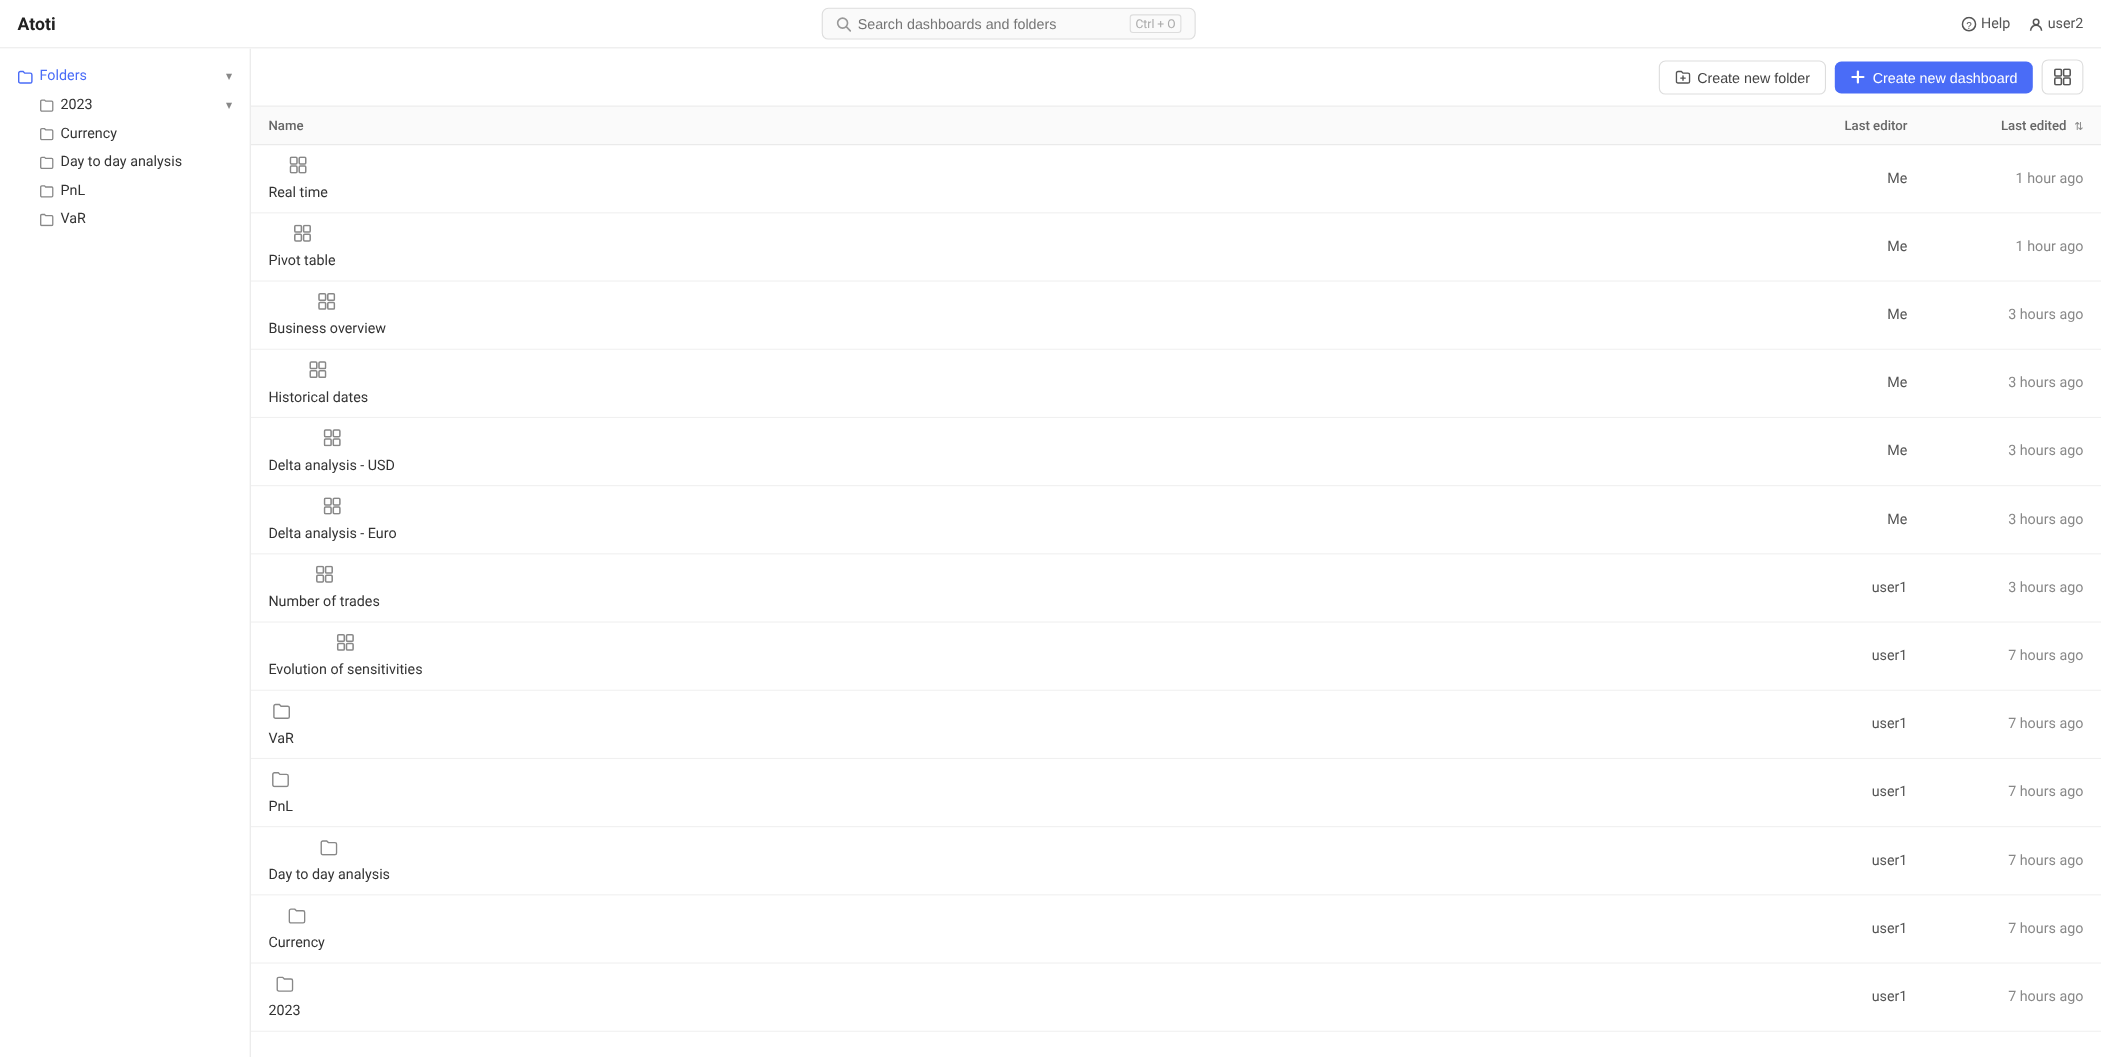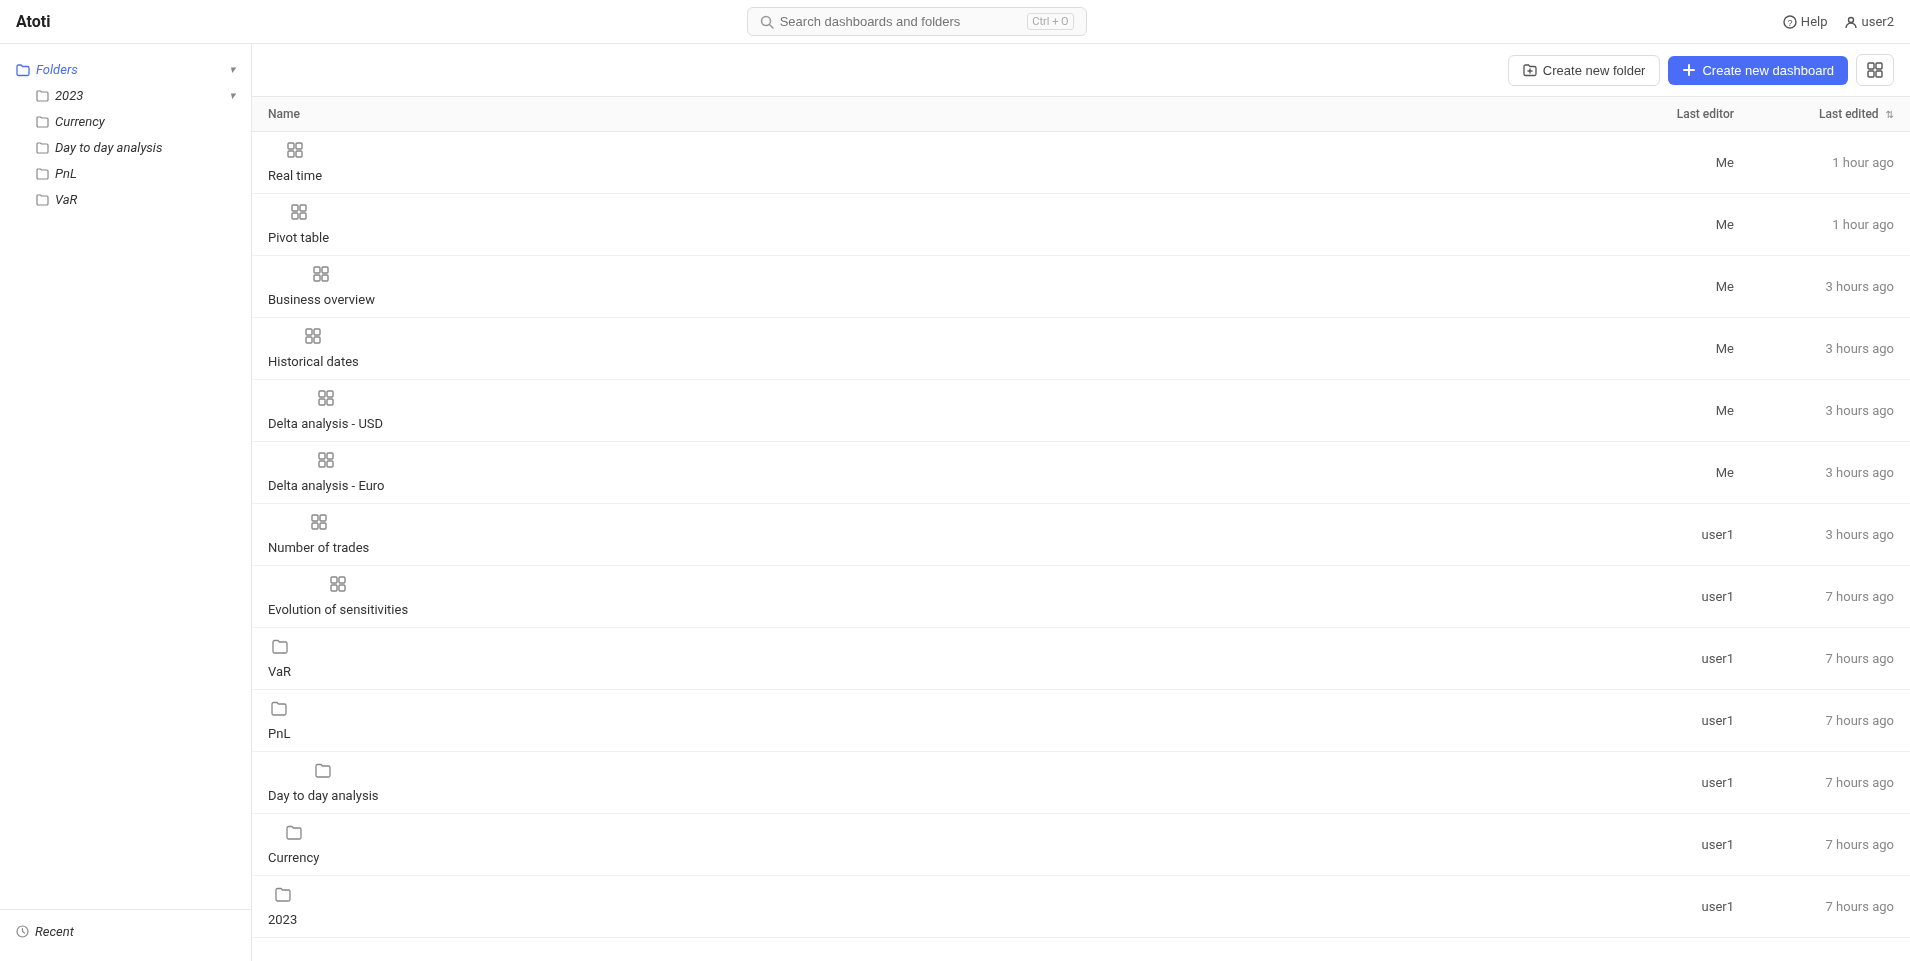--- a/index.html
+++ b/index.html
@@ -12,21 +12,21 @@
     .topbar-search input { border: none; background: transparent; outline: none; font-size: 13px; color: #a16207; flex: 1; }
     .topbar-search .shortcut { font-size: 11px; color: #aaa; border: 1px solid #ddd; border-radius: 3px; padding: 1px 4px; }
     .topbar-right { display: flex; align-items: center; gap: 16px; }
     .topbar-help { display: flex; align-items: center; gap: 4px; color: #555; font-size: 13px; cursor: pointer; }
     .topbar-user { display: flex; align-items: center; gap: 4px; color: #555; font-size: 13px; cursor: pointer; }
 
     
     .main-layout { display: flex; flex: 1; overflow: hidden; }
 
     
-    .sidebar { width: 252px; border-right: 1px solid #e8e8e8; background: #fff; display: flex; flex-direction: column; padding: 8px 0; overflow-y: auto; flex-shrink: 0; font-style: italic; }
+    .sidebar { width: 228px; border-right: 1px solid #e8e8e8; background: #fff; display: flex; flex-direction: column; padding: 8px 0; overflow-y: auto; flex-shrink: 0; }
     .sidebar-section { padding: 4px 0; }
     .sidebar-item { display: flex; align-items: center; gap: 6px; padding: 5px 12px; cursor: pointer; border-radius: 4px; margin: 1px 4px; color: #333; font-size: 13px; }
     .sidebar-item.active { color: #4a6cf7; }
     .sidebar-item .chevron { margin-left: auto; font-size: 11px; color: #888; }
     .sidebar-sub { padding-left: 8px; }
     .sidebar-sub .sidebar-item { padding-left: 24px; }
     .sidebar-bottom { margin-top: auto; padding: 8px 0; border-top: 1px solid #e8e8e8; }
 
     
     .content { flex: 1; display: flex; flex-direction: column; overflow: hidden; }
@@ -117,29 +117,20 @@
             <path d="M1 3C1 2.45 1.45 2 2 2H4.5L5.5 3H11C11.55 3 12 3.45 12 4v7c0 .55-.45 1-1 1H2c-.55 0-1-.45-1-1V3z" stroke="#888" stroke-width="1.2" fill="none"></path>
           </svg>
           <span>PnL</span>
         </div>
         <div class="sidebar-item">
           <svg width="13" height="13" viewBox="0 0 13 13" fill="none">
             <path d="M1 3C1 2.45 1.45 2 2 2H4.5L5.5 3H11C11.55 3 12 3.45 12 4v7c0 .55-.45 1-1 1H2c-.55 0-1-.45-1-1V3z" stroke="#888" stroke-width="1.2" fill="none"></path>
           </svg>
           <span>VaR</span>
         </div>
-      </div>
-    </div>
-    <div class="sidebar-bottom">
-      <div class="sidebar-item">
-        <svg width="13" height="13" viewBox="0 0 13 13" fill="none">
-          <circle cx="6.5" cy="6.5" r="5.5" stroke="#888" stroke-width="1.2"></circle>
-          <path d="M6.5 3.5v3l2 1.5" stroke="#888" stroke-width="1.2" stroke-linecap="round"></path>
-        </svg>
-        <span>Recent</span>
       </div>
     </div>
   </div>
 
   <div class="content">
     <div class="content-header">
       <button class="btn-create-folder">
         <svg width="14" height="14" viewBox="0 0 14 14" fill="none">
           <path d="M1 3.5C1 2.67 1.67 2 2.5 2H5.5L7 3.5H11.5C12.33 3.5 13 4.17 13 5v6c0 .83-.67 1.5-1.5 1.5h-9C1.67 12.5 1 11.83 1 11V3.5z" stroke="#555" stroke-width="1.3" fill="none"></path>
           <line x1="7" y1="6" x2="7" y2="10" stroke="#555" stroke-width="1.3" stroke-linecap="round"></line>

